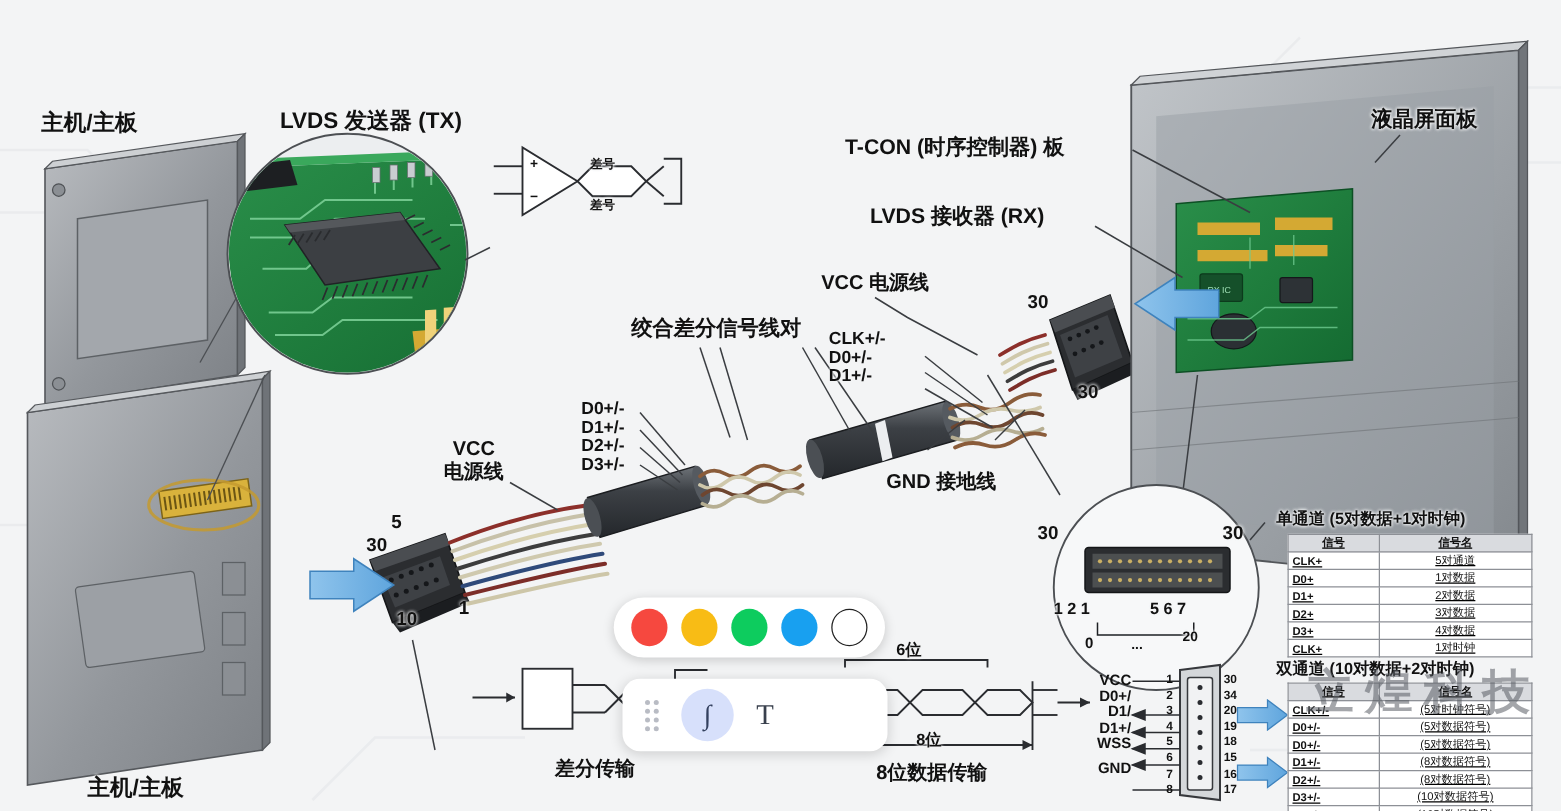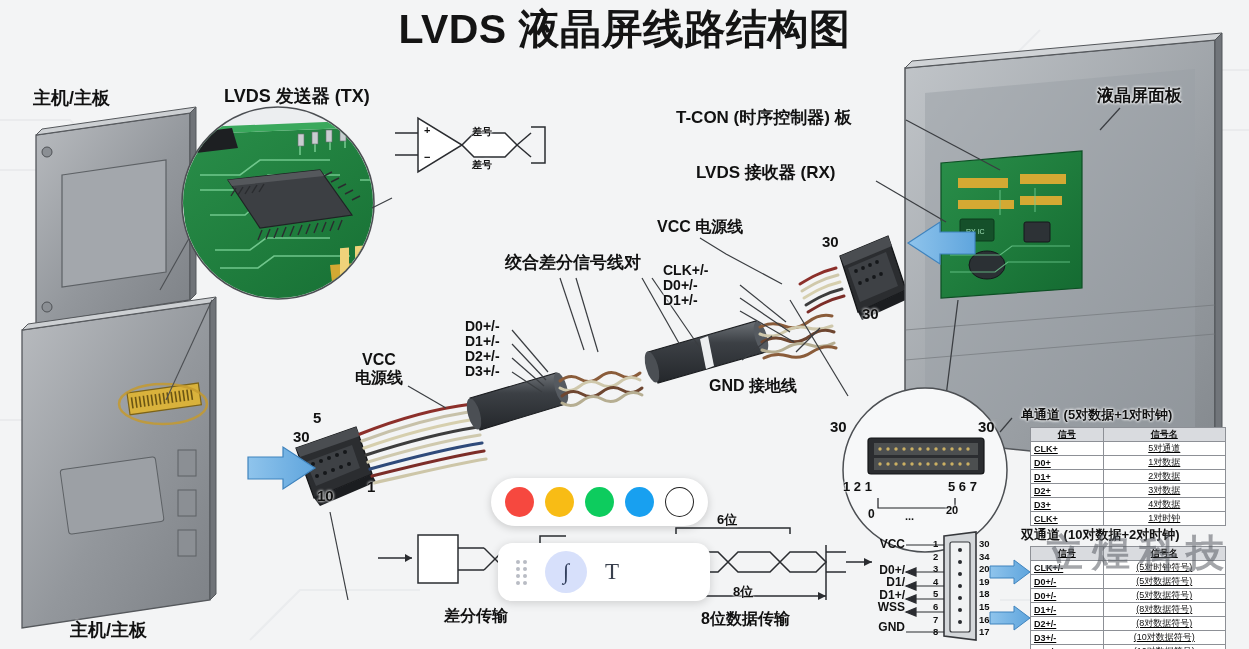--- a/index.html
+++ b/index.html
@@ -110,21 +110,20 @@
       <path d="M0 420 L60 420 L100 460"></path>
       <path d="M1249 70 L1180 70 L1140 110 L1140 250"></path>
       <path d="M1249 130 L1195 130 L1160 165"></path>
       <path d="M980 60 L1010 60 L1040 30"></path>
       <path d="M60 560 L130 560 L170 600"></path>
       <path d="M1000 600 L1060 600 L1100 640"></path>
       <path d="M250 640 L300 590 L420 590"></path>
     </g>
   </svg>
 
-  <div class="title">LVDS 液晶屏线路结构图</div>
 
   <svg width="1249" height="649">
     <defs>
       <linearGradient id="metal" x1="0" y1="0" x2="1" y2="1">
         <stop offset="0%" stop-color="#b9bcc0"></stop>
         <stop offset="55%" stop-color="#93979c"></stop>
         <stop offset="100%" stop-color="#7d8186"></stop>
       </linearGradient>
       <linearGradient id="metal2" x1="0" y1="0" x2="0" y2="1">
         <stop offset="0%" stop-color="#a9adb2"></stop>
@@ -577,31 +576,31 @@
 
   <div class="num" style="left:313px; top:409px;">5</div>
   <div class="num" style="left:293px; top:428px;">30</div>
   <div class="num" style="left:367px; top:478px;">1</div>
   <div class="num" style="left:317px; top:487px;">10</div>
   <div class="num" style="left:822px; top:233px;">30</div>
   <div class="num" style="left:862px; top:305px;">30</div>
   <div class="num" style="left:830px; top:418px;">30</div>
   <div class="num" style="left:978px; top:418px;">30</div>
   <div class="lbl lbl-13" style="left:843px; top:480px;">1 2 1</div>
-  <div class="lbl lbl-13" style="left:948px; top:480px;">5 6 7</div>
+  <div class="lbl lbl-13" style="left:920px; top:480px;">5 6 7</div>
   <div class="lbl lbl-12" style="left:868px; top:508px;">0</div>
   <div class="lbl lbl-11" style="left:905px; top:510px;">...</div>
   <div class="lbl lbl-11" style="left:946px; top:504px;">20</div>
 
   <div class="lbl lbl-13" style="left:717px; top:513px;">6位</div>
   <div class="lbl lbl-13" style="left:733px; top:585px;">8位</div>
 
   <div class="pinlist" style="left:845px; top:538px; width:60px;">
     <div>VCC</div>
-    <div style="margin-top:13px">D0+/</div>
+    <div style="">D0+/</div>
     <div>D1/</div>
     <div>D1+/</div>
     <div>WSS</div>
     <div style="margin-top:7px">GND</div>
   </div>
   <div class="pinnums" style="left:933px; top:538px;">
     <div>1</div>
     <div>2</div>
     <div>3</div>
     <div>4</div>

